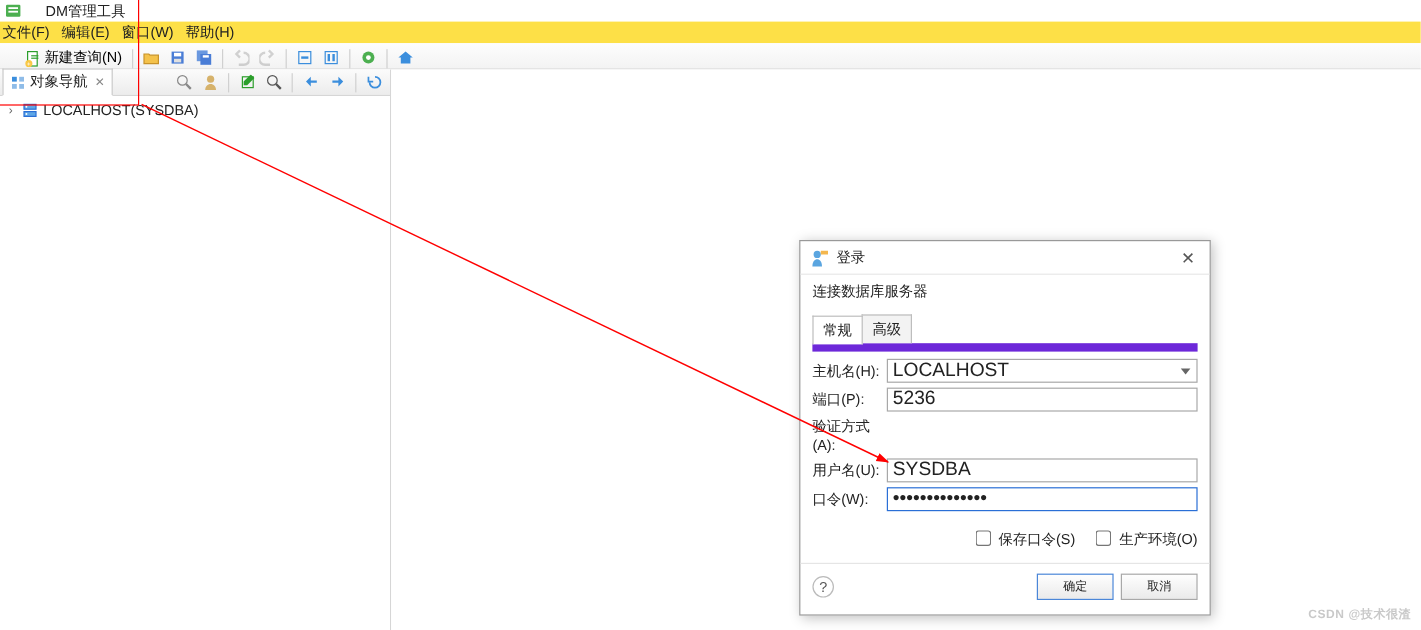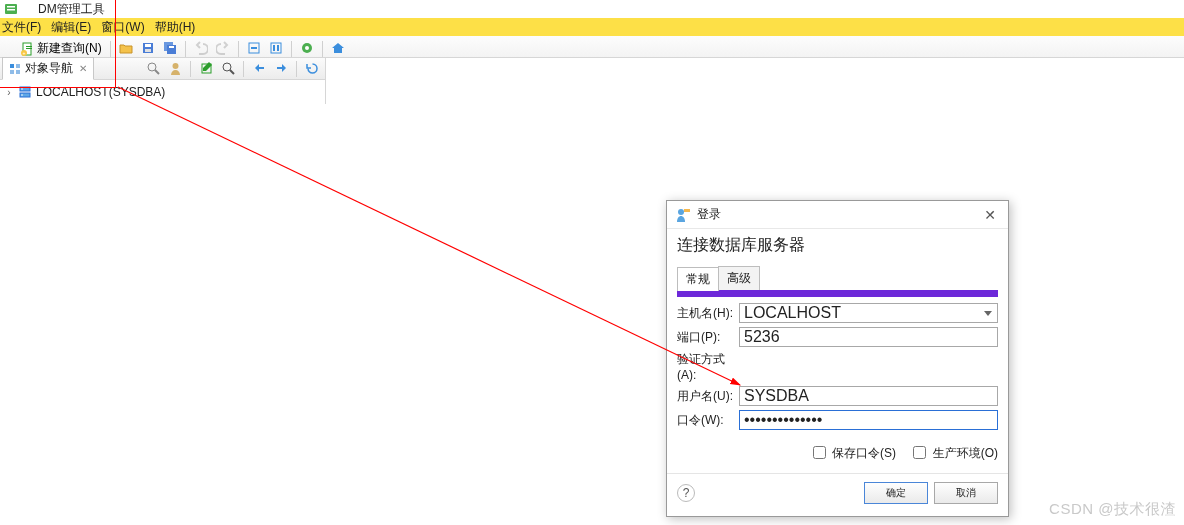--- a/index.html
+++ b/index.html
@@ -5,56 +5,56 @@
   * { box-sizing: border-box; font-family: "Microsoft YaHei", "SimSun", Tahoma, sans-serif; }
   body { margin:0; padding:0; width:1184px; height:525px; background:#fff; overflow:hidden; font-size:12px; color:#222; position:relative; }
   .titlebar { height:18px; display:flex; align-items:center; padding-left:4px; gap:20px; background:#fff; }
   .titlebar svg { flex:none; }
   .menubar { height:18px; display:flex; align-items:center; padding-left:2px; gap:10px; background:#fde047; }
   .menubar span { cursor:default; }
   .toolbar1 { height:22px; display:flex; align-items:flex-end; gap:4px; padding-left:19px; border-bottom:1px solid #d6d6d6; background:linear-gradient(#fdfdfd,#f3f3f3); }
   .tb-sep { width:1px; height:16px; background:#d0d0d0; margin:0 2px; }
   .tb-btn { width:18px; height:18px; display:flex; align-items:center; justify-content:center; }
   .tb-text { display:flex; align-items:center; gap:2px; font-size:12px; color:#000; padding:0 2px; }
-  .main { position:absolute; top:58px; left:0; right:0; bottom:0; display:flex; background:#fff;flex-direction:column; }
+  .main { position:absolute; top:58px; left:0; right:0; bottom:0; display:flex; background:#fff; }
   .left-pane { width:326px; background:#fff; display:flex; flex-direction:column; border-right:1px solid #d6d6d6; }
   .view-tabbar { height:22px; display:flex; align-items:center; background:linear-gradient(#fbfbfb,#ececec); border-bottom:1px solid #d6d6d6; padding-left:2px; }
   .view-tab { display:flex; align-items:center; gap:4px; padding:2px 6px; background:#fff; border:1px solid #c8c8c8; border-bottom:1px solid #fff; font-size:12px; white-space:nowrap; }
   .view-tab .close-x { color:#888; font-size:10px; margin-left:2px; }
   .view-toolbar { margin-left:auto; display:flex; align-items:center; gap:4px; padding-right:4px; }
   .tree { padding:4px 2px; }
   .tree-row { display:flex; align-items:center; gap:4px; padding:1px 2px; }
   .tree-expand { width:10px; height:10px; display:flex; align-items:center; justify-content:center; color:#666; font-size:10px; }
   .right-pane { flex:1; background:#fff; position:relative; }
   .dialog { position:absolute; left:666px; top:200px; width:343px; background:#fff; border:1px solid #999; box-shadow:2px 2px 10px rgba(0,0,0,.25); font-size:12px; }
   .dlg-title { height:28px; display:flex; align-items:center; padding:0 8px; border-bottom:1px solid #e8e8e8; }
   .dlg-title .sp { flex:1; }
   .dlg-close { width:20px; height:20px; display:flex; align-items:center; justify-content:center; font-size:14px; color:#555; }
-  .dlg-section { padding:6px 10px 4px; font-size:16px; }
+  .dlg-section { padding:6px 10px 4px; font-size:12px; }
   .dlg-tabs { display:flex; margin:6px 10px 0; border-bottom:7px solid #6d28d9;text-align:center; }
   .d-tab { padding:3px 8px; border:1px solid #bdbdbd; border-bottom:none; margin-right:-1px; background:#f3f3f3; font-size:12px; }
   .d-tab.active { background:#fff; position:relative; top:1px; }
   .form { padding:6px 10px 2px; }
   .frow { display:flex; align-items:center; margin-bottom:4px; }
   .frow label { width:62px; flex:none; font-size:12px; }
   .frow .ctl { flex:1; height:20px; border:1px solid #a8a8a8; padding:0 4px; font-size:16px; background:#fff; display:flex; align-items:flex-end; position:relative; }
   .frow .ctl.readonly { background:#f4f4f4; }
   .frow .ctl.combo::after { content:""; position:absolute; right:5px; top:7px; width:0; height:0; border-left:4px solid transparent; border-right:4px solid transparent; border-top:5px solid #666; }
   .frow .ctl.highlight { border:1px solid #2a6fd6; }
   .checks { padding:8px 10px 10px; text-align:right; }
   .checks label { margin-left:10px; font-size:12px; cursor:default; }
   .checks input { vertical-align:middle; position:relative; top:-1px; }
   .dlg-footer { display:flex; align-items:center; padding:8px 10px 12px; border-top:1px solid #e5e5e5; }
   .help-q { width:18px; height:18px; border:1px solid #bbb; border-radius:50%; display:flex; align-items:center; justify-content:center; color:#555; font-size:12px; }
   .dlg-footer .sp { flex:1; }
   .btn { min-width:64px; height:22px; border:1px solid #a8a8a8; background:linear-gradient(#fefefe,#eaeaea); font-size:10px; margin-left:6px; display:flex; align-items:center; justify-content:center; }
   .btn.primary { border:1px solid #4a86d8; }
   .red-box { position:absolute; left:-2px; top:-2px; width:118px; height:90px; border:1px solid #ff0000; pointer-events:none; z-index:50; }
   .annot-svg { position:absolute; left:0; top:0; width:1184px; height:525px; pointer-events:none; z-index:60; }
-  .watermark { position:absolute; right:8px; bottom:6px; font-size:15px; color:#c9c9c9; letter-spacing:.5px; z-index:5; }
+  .watermark { position:absolute; right:8px; bottom:6px; font-size:10px; color:#c9c9c9; letter-spacing:.5px; z-index:5;font-weight:bold; }
 </style>
 </head>
 <body>
 
 <div class="red-box"></div>
 
 <div class="titlebar">
   <svg width="14" height="14" viewBox="0 0 14 14">
       <rect x="1" y="2" width="12" height="10" rx="1" fill="#4caf50"></rect>
       <rect x="3" y="4" width="8" height="1.5" fill="#fff"></rect>

